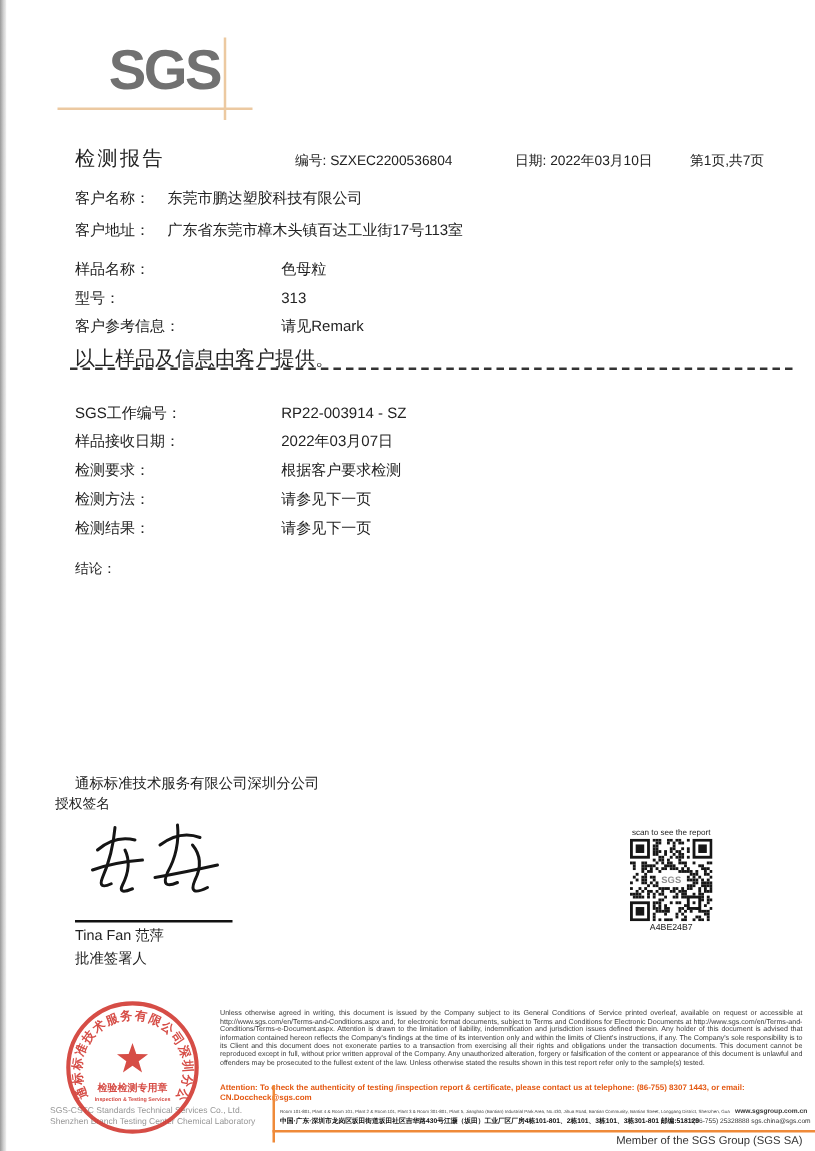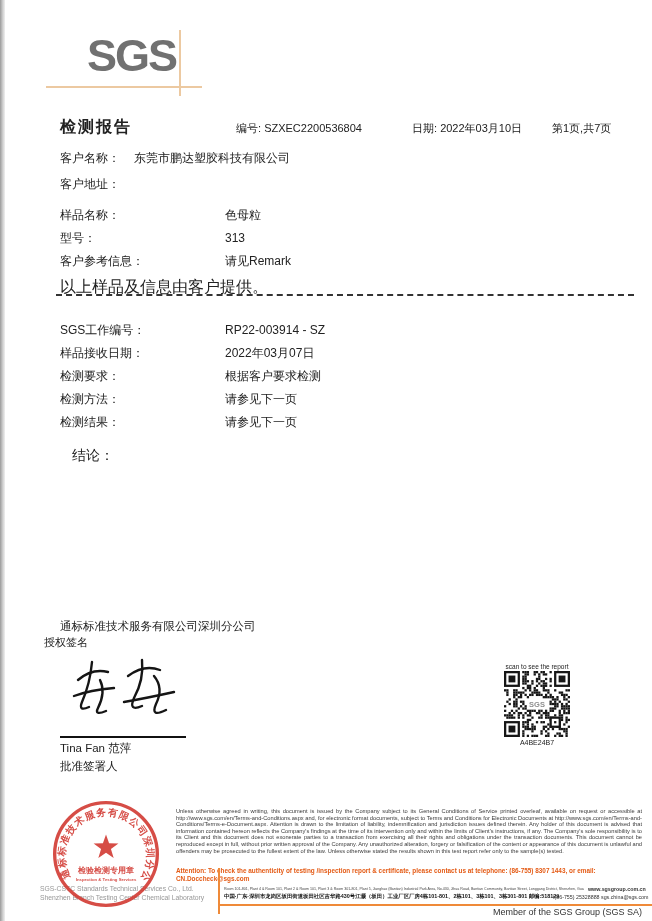--- a/index.html
+++ b/index.html
@@ -12,38 +12,38 @@
     overflow:hidden;
   }
   .abs{position:absolute}
   
   #edge{left:0;top:0;width:5px;height:921px;background:linear-gradient(90deg,#9a9a9a,#cfcfcf 55%,#f0f0f0)}
   
   #logo{left:87px;top:33px;font-size:45px;font-weight:bold;color:#717171;letter-spacing:-2px;line-height:1}
   #logo-h{left:46px;top:86px;width:156px;height:2px;background:#ecc9a1}
   #logo-v{left:179px;top:30px;width:2px;height:66px;background:#ecc9a1}
   
-  #title{left:60px;top:117px;font-size:16px;font-weight:bold;letter-spacing:2px}
+  #title{left:60px;top:117px;font-size:16px;font-weight:normal;letter-spacing:2px}
   #hdr-no{left:236px;top:121px;font-size:11px}
   #hdr-date{left:412px;top:121px;font-size:11px}
   #hdr-page{left:552px;top:121px;font-size:11px}
   
   .fieldblock{font-size:12px;line-height:14px}
   .row{display:flex}
   .lbl1{width:74px;flex:none}
   .lbl2{width:165px;flex:none}
   #client{left:60px;top:151px}
   #client .row{margin-bottom:12px}
   #sample{left:60px;top:208px}
   #sample .row{margin-bottom:9px}
   #note{left:60px;top:277px;font-size:16px}
   #dash{left:56px;top:294px;width:578px;border-top:2px dashed #333;height:0}
   #work{left:60px;top:323px}
   #work .row{margin-bottom:9px}
-  #conclusion{left:72px;top:447px;font-size:14px;display:flex}
+  #conclusion{left:60px;top:447px;font-size:11px;display:flex}
   #conclusion .txt{width:421px;line-height:15px}
   
   #sig-company{left:60px;top:619px;font-size:11.5px}
   #sig-auth{left:44px;top:635px;font-size:11px}
   #sig-svg{left:62px;top:650px}
   #sig-line{left:60px;top:736px;width:126px;height:2px;background:#111}
   #sig-name{left:60px;top:741px;font-size:11.5px}
   #sig-role{left:60px;top:759px;font-size:11.5px}
   
   #qr-caption{left:500px;top:663px;width:74px;text-align:center;font-size:6.5px;color:#222}
@@ -77,20 +77,21 @@
 <div class="abs" id="hdr-date"><span>日期:</span> <span>2022年03月10日</span></div>
 <div class="abs" id="hdr-page">第1页,共7页</div>
 
 <div class="abs fieldblock" id="client">
   <div class="row">
     <span class="lbl1">客户名称：</span>
     <span class="val">东莞市鹏达塑胶科技有限公司</span>
   </div>
   <div class="row">
     <span class="lbl1">客户地址：</span>
+    <span class="val">广东省东莞市樟木头镇百达工业街17号113室</span>
   </div>
 </div>
 
 <div class="abs fieldblock" id="sample">
   <div class="row">
     <span class="lbl2">样品名称：</span>
     <span class="val">色母粒</span>
   </div>
   <div class="row">
     <span class="lbl2">型号：</span>

